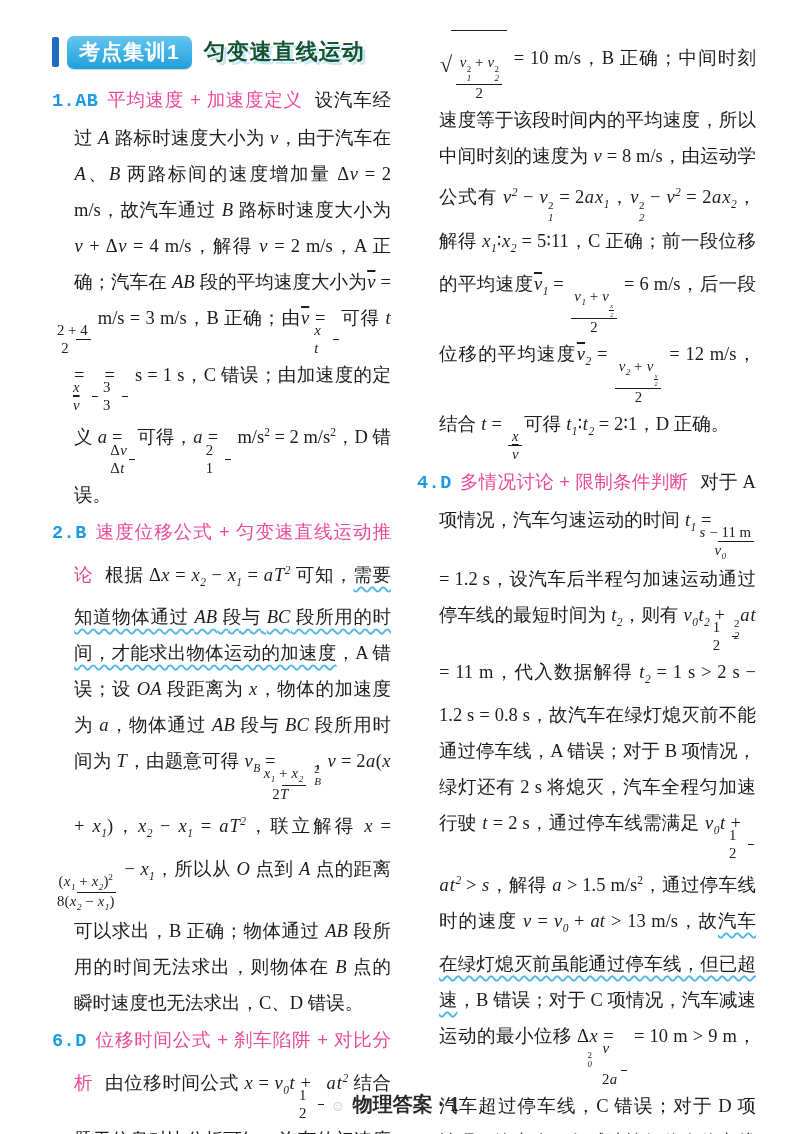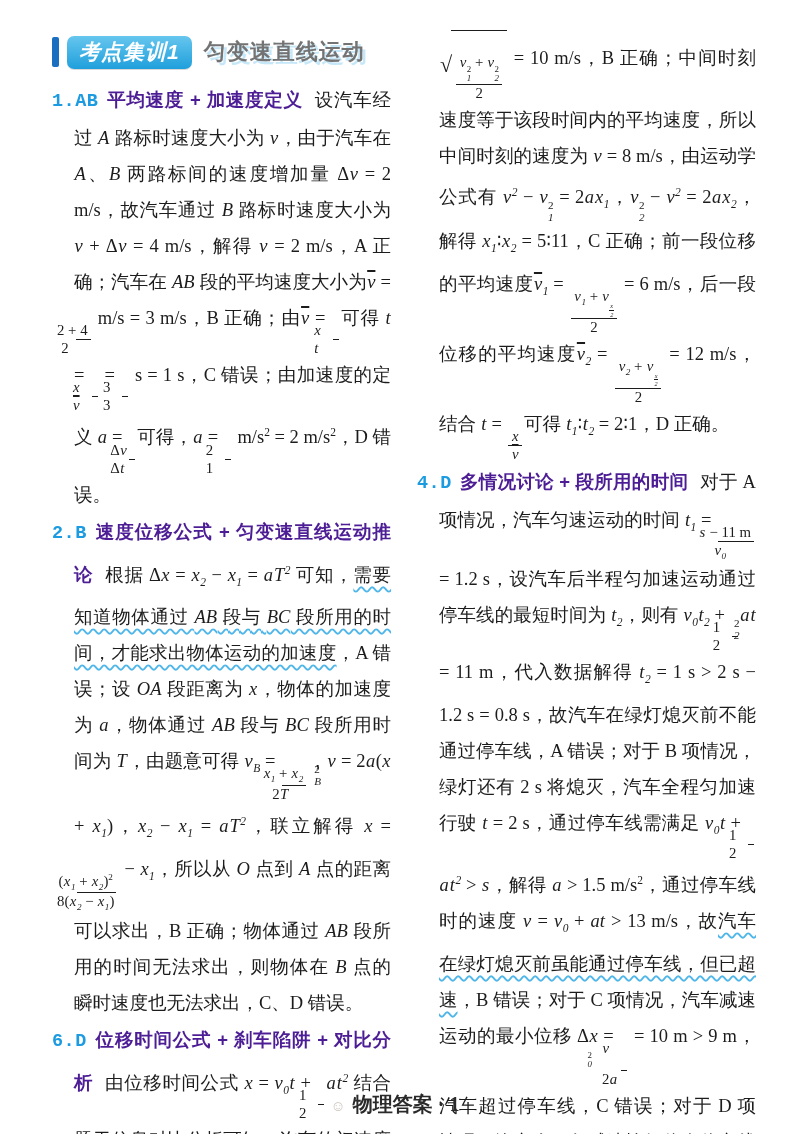--- a/index.html
+++ b/index.html
@@ -10,31 +10,31 @@
         padding:30px 34px 0 52px;overflow:hidden;background:#fff;}
   .cols{display:flex;gap:26px;}
   .col{width:339px;font-size:18.5px;line-height:36px;text-align:justify;}
   
   .header{display:flex;align-items:center;margin:4px 0 12px 0;}
   .hdr-accent-bar{width:7px;height:30px;background:#1b6fc0;border-radius:2px;
         margin-right:8px;flex:none;}
   .hdr-badge{background:linear-gradient(180deg,#66c6ee,#1f9fdc);color:#fff;
         font-weight:700;font-size:21px;line-height:30px;padding:1px 12px 2px;
         border-radius:7px;font-family:"Liberation Sans","DejaVu Sans",sans-serif;
-        letter-spacing:1px;flex:none;box-shadow:0 1px 0 rgba(0,0,0,.15);font-style:italic;}
-  .hdr-title{margin-left:12px;font-size:22px;font-weight:700;color:#737373;
+        letter-spacing:1px;flex:none;box-shadow:0 1px 0 rgba(0,0,0,.15);}
+  .hdr-title{margin-left:12px;font-size:22px;font-weight:700;color:#14532d;
         font-family:"Liberation Sans","DejaVu Sans",sans-serif;
         text-shadow:3px 3px 0 #c6e7f8;letter-spacing:1px;}
   
   .item{padding-left:22px;text-indent:-22px;margin-bottom:1px;}
   .item.cont{text-indent:0;}
   .inum{color:#1d9be0;font-weight:700;
         font-family:Liberation Mono, monospace;
         margin-right:8px;letter-spacing:.5px;}
-  .ihead{color:#4c1d95;font-weight:700;
+  .ihead{color:#ec4899;font-weight:400;
         font-family:"Liberation Sans","DejaVu Sans",sans-serif;
         margin-right:12px;}
   
   .var{font-style:italic;font-family:"Liberation Serif","DejaVu Serif",serif;
        padding:0 .5px;}
   .barred{text-decoration:overline;text-decoration-thickness:1.5px;}
   sub.sub,sup.sup{font-size:.62em;font-style:italic;}
   sup.psup{font-size:.62em;}
   .substack{display:inline-flex;flex-direction:column;align-items:flex-start;
         font-size:.6em;line-height:1.05;vertical-align:-.55em;
@@ -132,21 +132,21 @@
             </span> = 6 m/s，后一段位移的平均速度<span class="vargroup"><span class="var barred">v</span><sub class="sub">2</sub></span> = <span class="frac">
               <span class="num"><span class="vargroup"><span class="var">v</span><sub class="sub">2</sub></span> + <span class="vargroup"><span class="var">v</span><span class="subfrac">
                     <span class="sfn">x</span>
                     <span class="sfd">2</span>
                   </span></span></span>
               <span class="den">2</span>
             </span> = 12 m/s，结合 <span class="var">t</span> = <span class="frac">
               <span class="num"><span class="var">x</span></span>
               <span class="den"><span class="vargroup"><span class="var barred">v</span></span></span>
             </span>可得 <span class="vargroup"><span class="var">t</span><sub class="sub">1</sub></span>∶<span class="vargroup"><span class="var">t</span><sub class="sub">2</sub></span> = 2∶1，D 正确。</span></div>
-        <div class="item"><span class="inum">4.D</span><span class="ihead">多情况讨论 + 段所用的时间</span><span class="ibody">对于 A 项情况，汽车匀速运动的时间 <span class="vargroup"><span class="var">t</span><sub class="sub">1</sub></span> = <span class="frac">
+        <div class="item"><span class="inum">4.D</span><span class="ihead">多情况讨论 + 限制条件判断</span><span class="ibody">对于 A 项情况，汽车匀速运动的时间 <span class="vargroup"><span class="var">t</span><sub class="sub">1</sub></span> = <span class="frac">
               <span class="num"><span class="var">s</span> − 11 m</span>
               <span class="den"><span class="vargroup"><span class="var">v</span><sub class="sub">0</sub></span></span>
             </span> = 1.2 s，设汽车后半程匀加速运动通过停车线的最短时间为 <span class="vargroup"><span class="var">t</span><sub class="sub">2</sub></span>，则有 <span class="vargroup"><span class="var">v</span><sub class="sub">0</sub></span><span class="vargroup"><span class="var">t</span><sub class="sub">2</sub></span> + <span class="frac">
               <span class="num">1</span>
               <span class="den">2</span>
             </span><span class="var">a</span><span class="vargroup"><span class="var">t</span><span class="substack">
                 <span class="ssup">2</span>
                 <span class="ssub">2</span>
               </span></span> = 11 m，代入数据解得 <span class="vargroup"><span class="var">t</span><sub class="sub">2</sub></span> = 1 s &gt; 2 s − 1.2 s = 0.8 s，故汽车在绿灯熄灭前不能通过停车线，A 错误；对于 B 项情况，绿灯还有 2 s 将熄灭，汽车全程匀加速行驶 <span class="var">t</span> = 2 s，通过停车线需满足 <span class="vargroup"><span class="var">v</span><sub class="sub">0</sub></span><span class="var">t</span> + <span class="frac">
               <span class="num">1</span>

